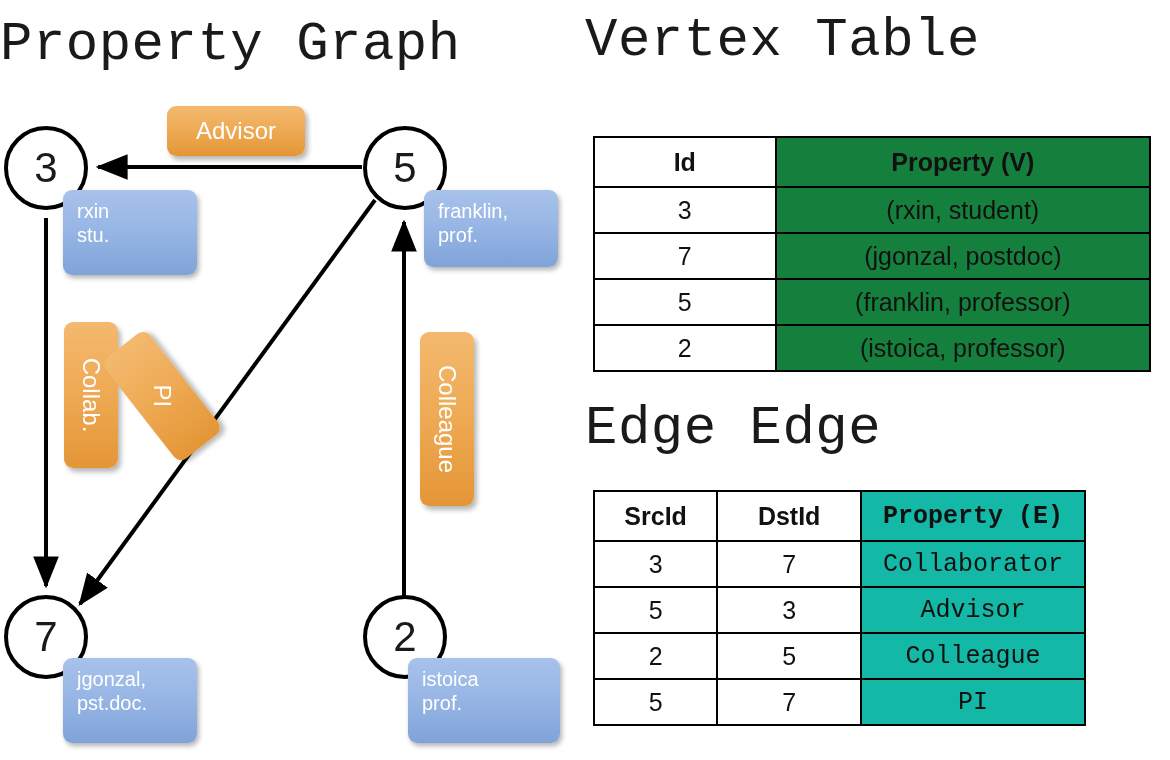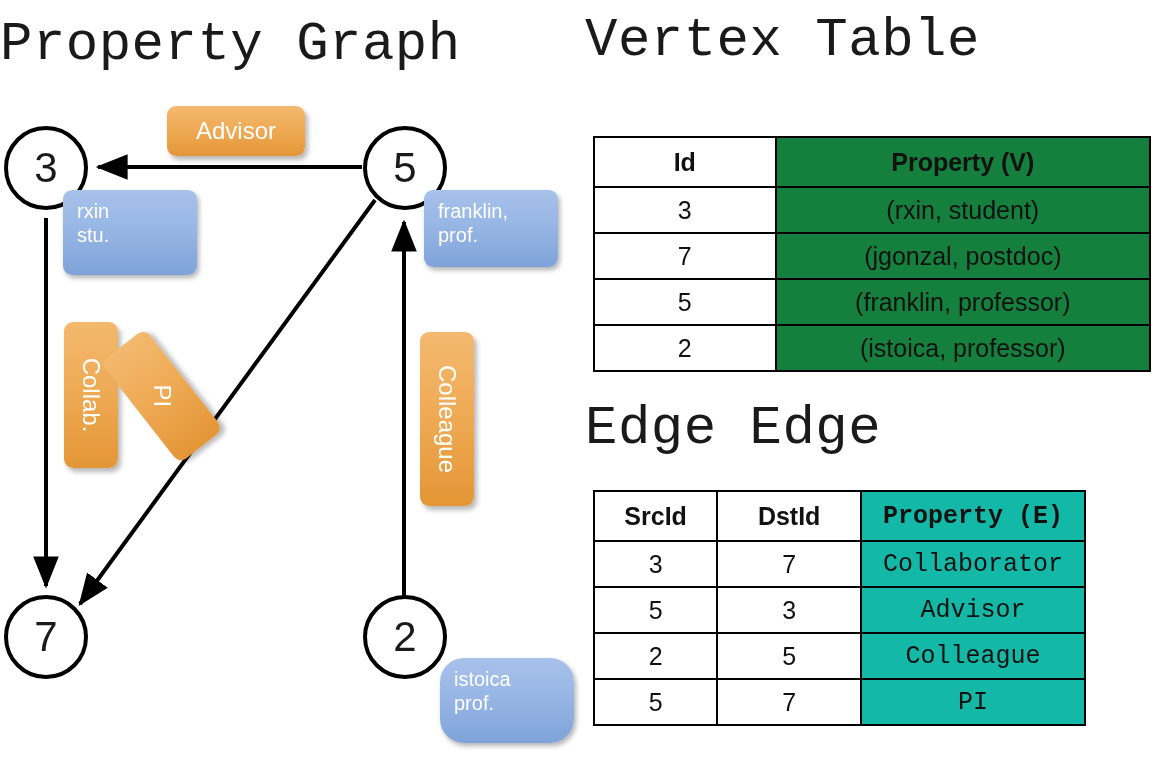--- a/index.html
+++ b/index.html
@@ -171,22 +171,26 @@
   <div class="prop-box" style="left:63px; top:190px; width:134px; height:85px;">
     <div>rxin</div>
     <div>stu.</div>
   </div>
 
   <div class="prop-box" style="left:424px; top:190px; width:134px; height:77px;">
     <div>franklin,</div>
     <div>prof.</div>
   </div>
 
-
-  <div class="prop-box" style="left:440px; top:658px; width:134px; height:85px;border-radius:24px;">
+  <div class="prop-box" style="left:63px; top:658px; width:134px; height:85px;">
+    <div>jgonzal,</div>
+    <div>pst.doc.</div>
+  </div>
+
+  <div class="prop-box" style="left:408px; top:658px; width:152px; height:85px;">
     <div>istoica</div>
     <div>prof.</div>
   </div>
 
   <div class="edge-label" style="left:167px; top:106px; width:138px; height:50px;">
     <span>Advisor</span>
   </div>
 
   <div class="edge-label vert" style="left:64px; top:322px; width:54px; height:146px;">
     <span>Collab.</span>

